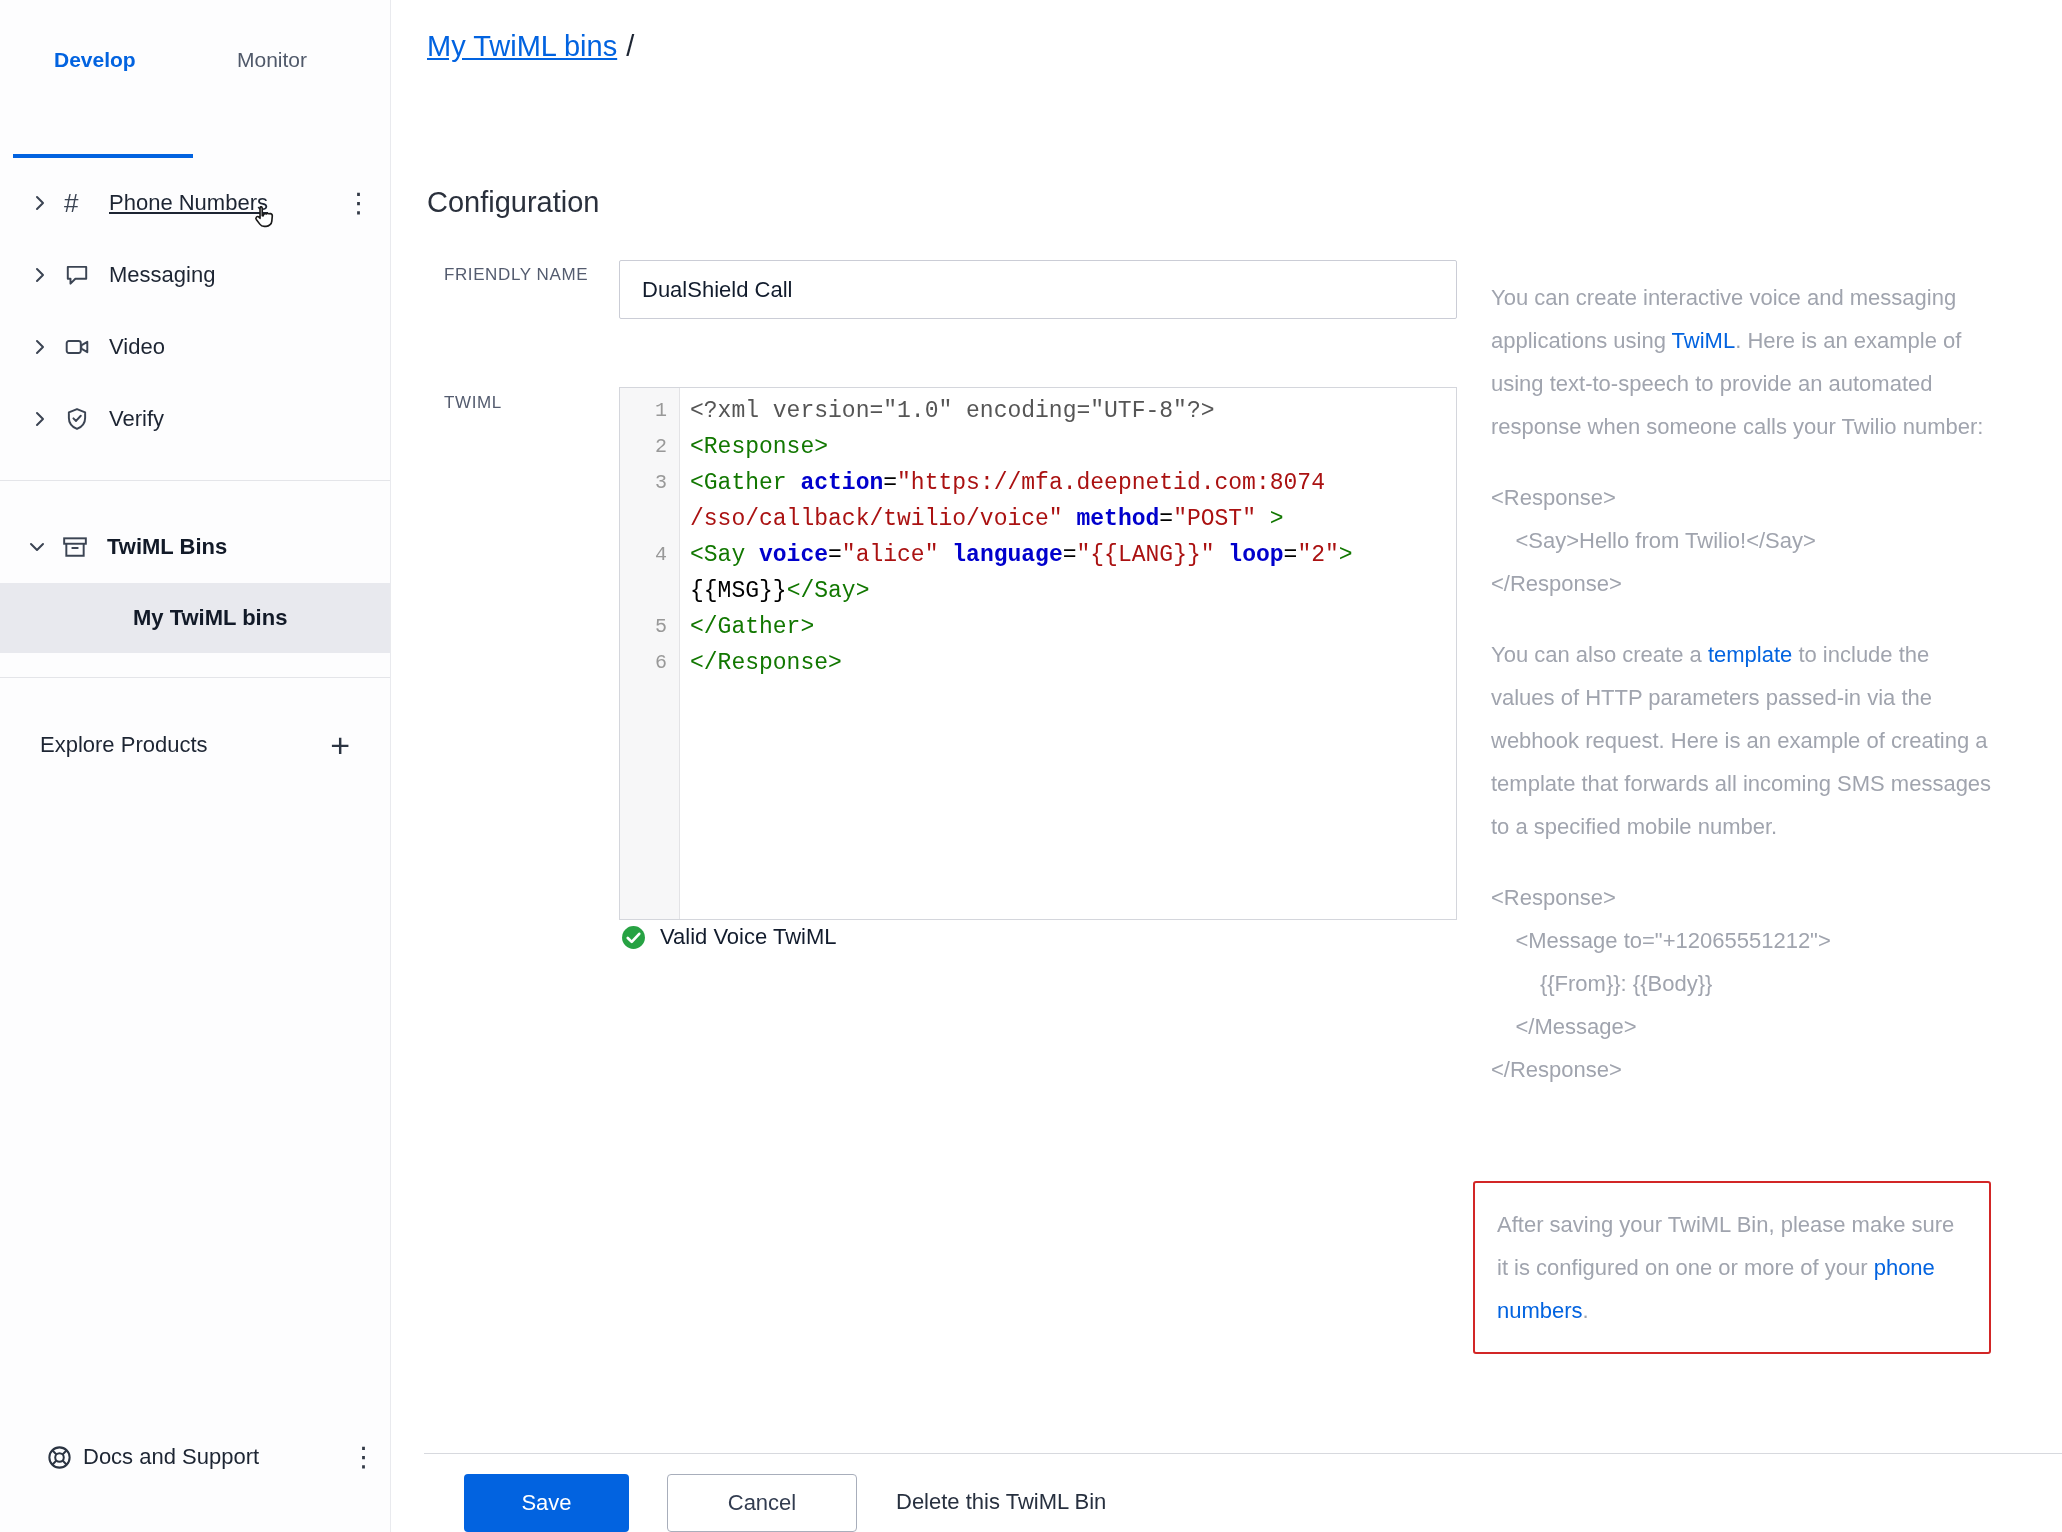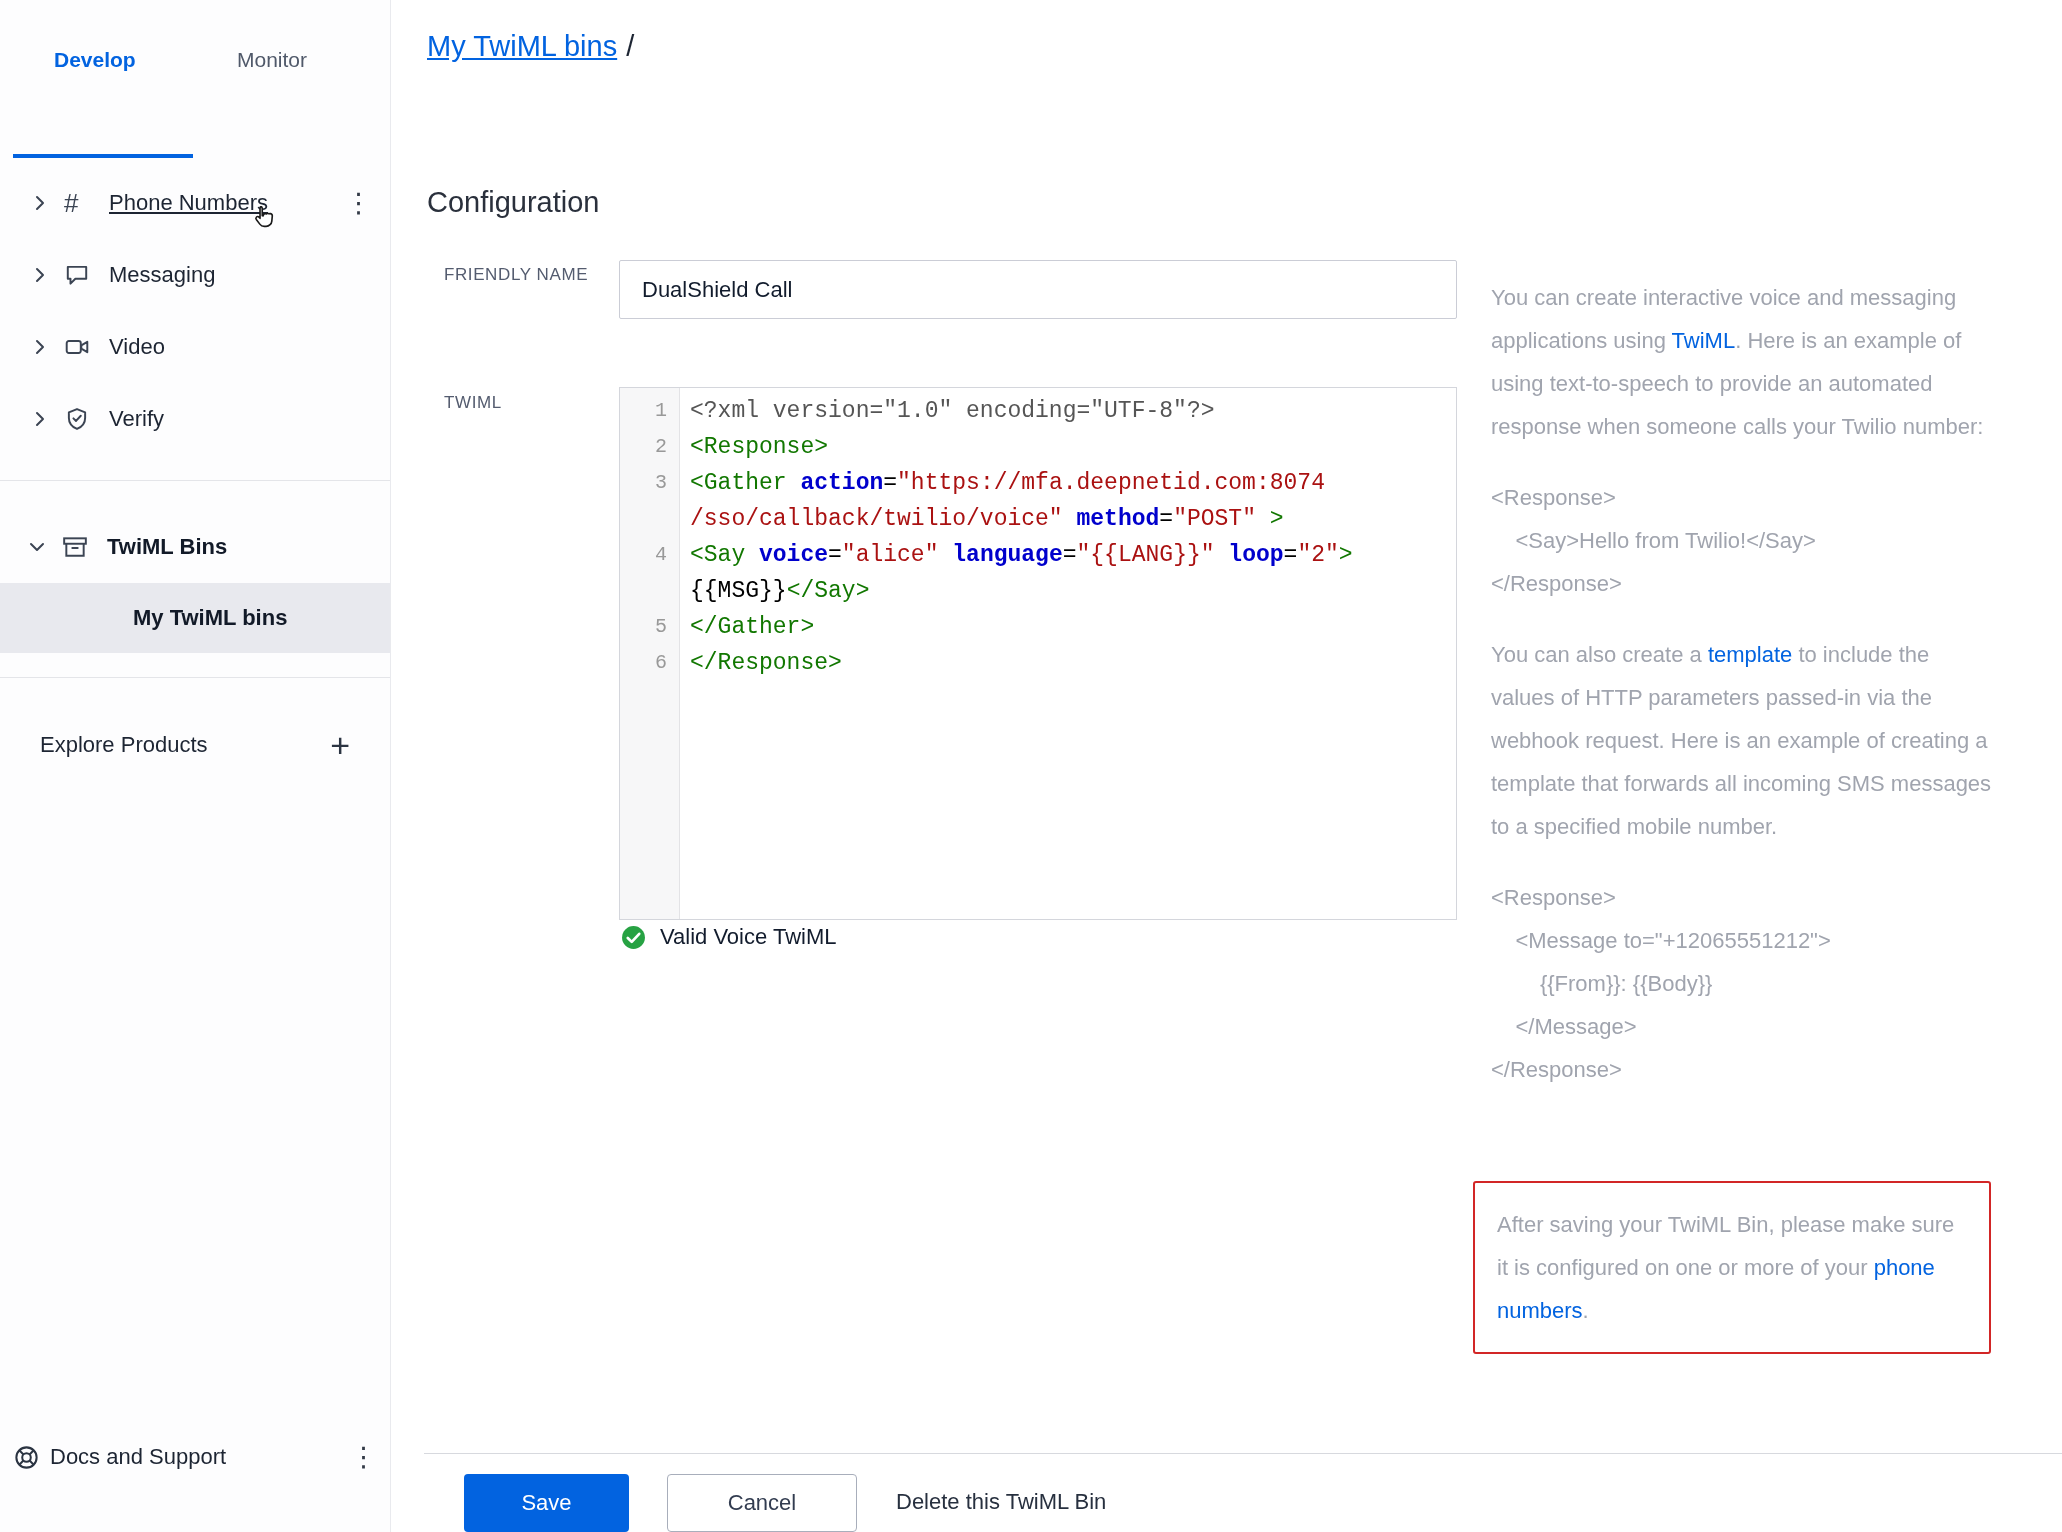--- a/index.html
+++ b/index.html
@@ -29,21 +29,21 @@
   .twiml-row { position:absolute; top:511px; left:0; right:0; height:72px; display:flex; align-items:center; padding-left:29px; cursor:pointer; }
   .twiml-row .nav-ico { margin-left:15px; }
   .twiml-label { margin-left:11px; font-size:22px; font-weight:bold; color:#121a28; }
   .subitem { position:absolute; top:583px; left:0; right:0; height:70px; background:#e8e9ee; display:flex; align-items:center; padding-left:133px; cursor:pointer; }
   .subitem-label { font-size:22px; font-weight:bold; color:#121a28; }
 
   .explore-row { position:absolute; top:712px; left:0; right:0; height:66px; display:flex; align-items:center; padding:0 40px; }
   .explore-label { font-size:22px; color:#1d2533; font-weight:500; flex:1; }
   .plus-btn { font-size:34px; color:#2b3442; font-weight:300; cursor:pointer; line-height:1; }
 
-  .docs-row { position:absolute; top:1424px; left:0; right:0; height:66px; display:flex; align-items:center; padding-left:13px; }
+  .docs-row { position:absolute; top:1424px; left:0; right:0; height:66px; display:flex; align-items:center; padding-left:46px; }
   .docs-label { margin-left:10px; font-size:22px; color:#1d2533; }
   .docs-row .kebab { left:350px; }
 
   .cursor-hand { position:absolute; left:250px; top:203px; pointer-events:none; }
 
   
   .breadcrumb { position:absolute; left:427px; top:30px; font-size:29px; }
   .breadcrumb a { color:#0263E0; text-decoration:underline; cursor:pointer; }
   .crumb-sep { color:#1d2533; margin-left:9px; }
 

